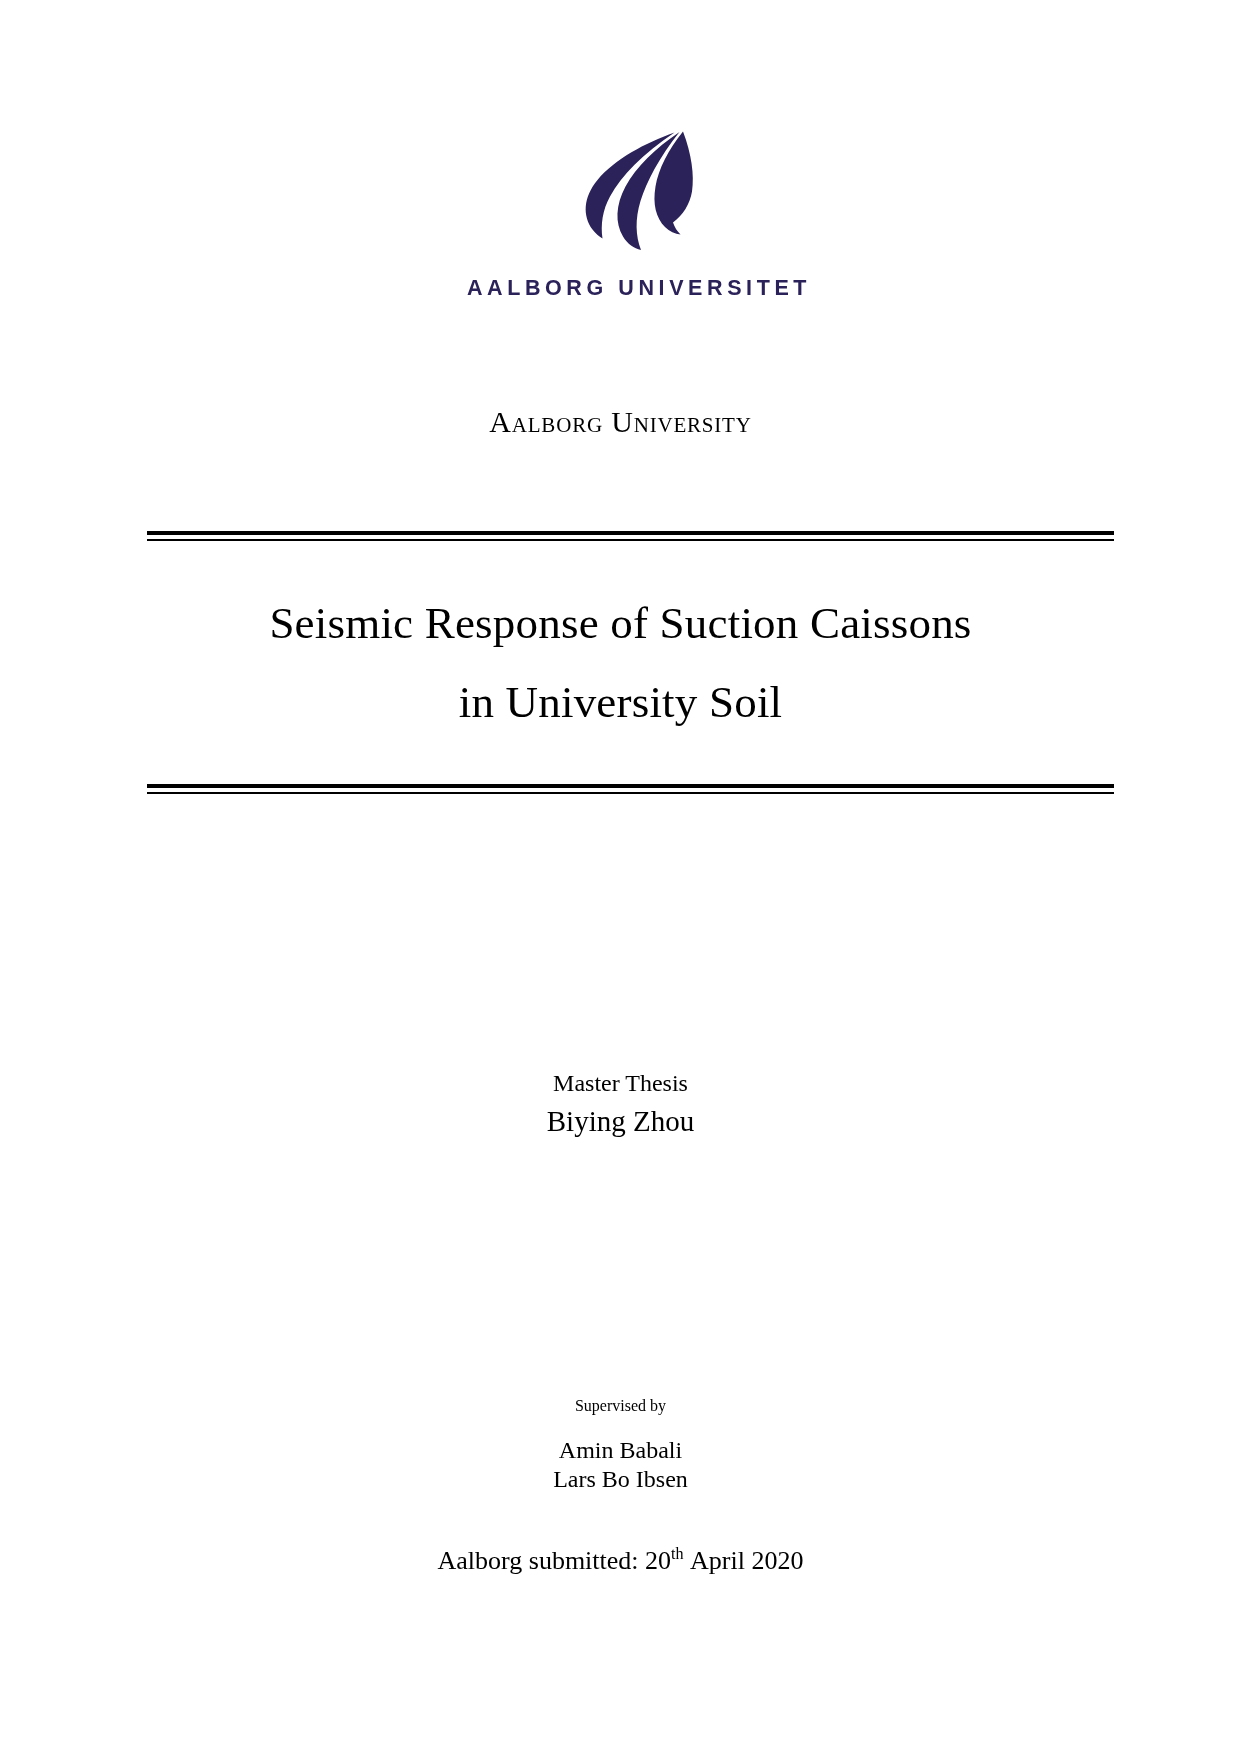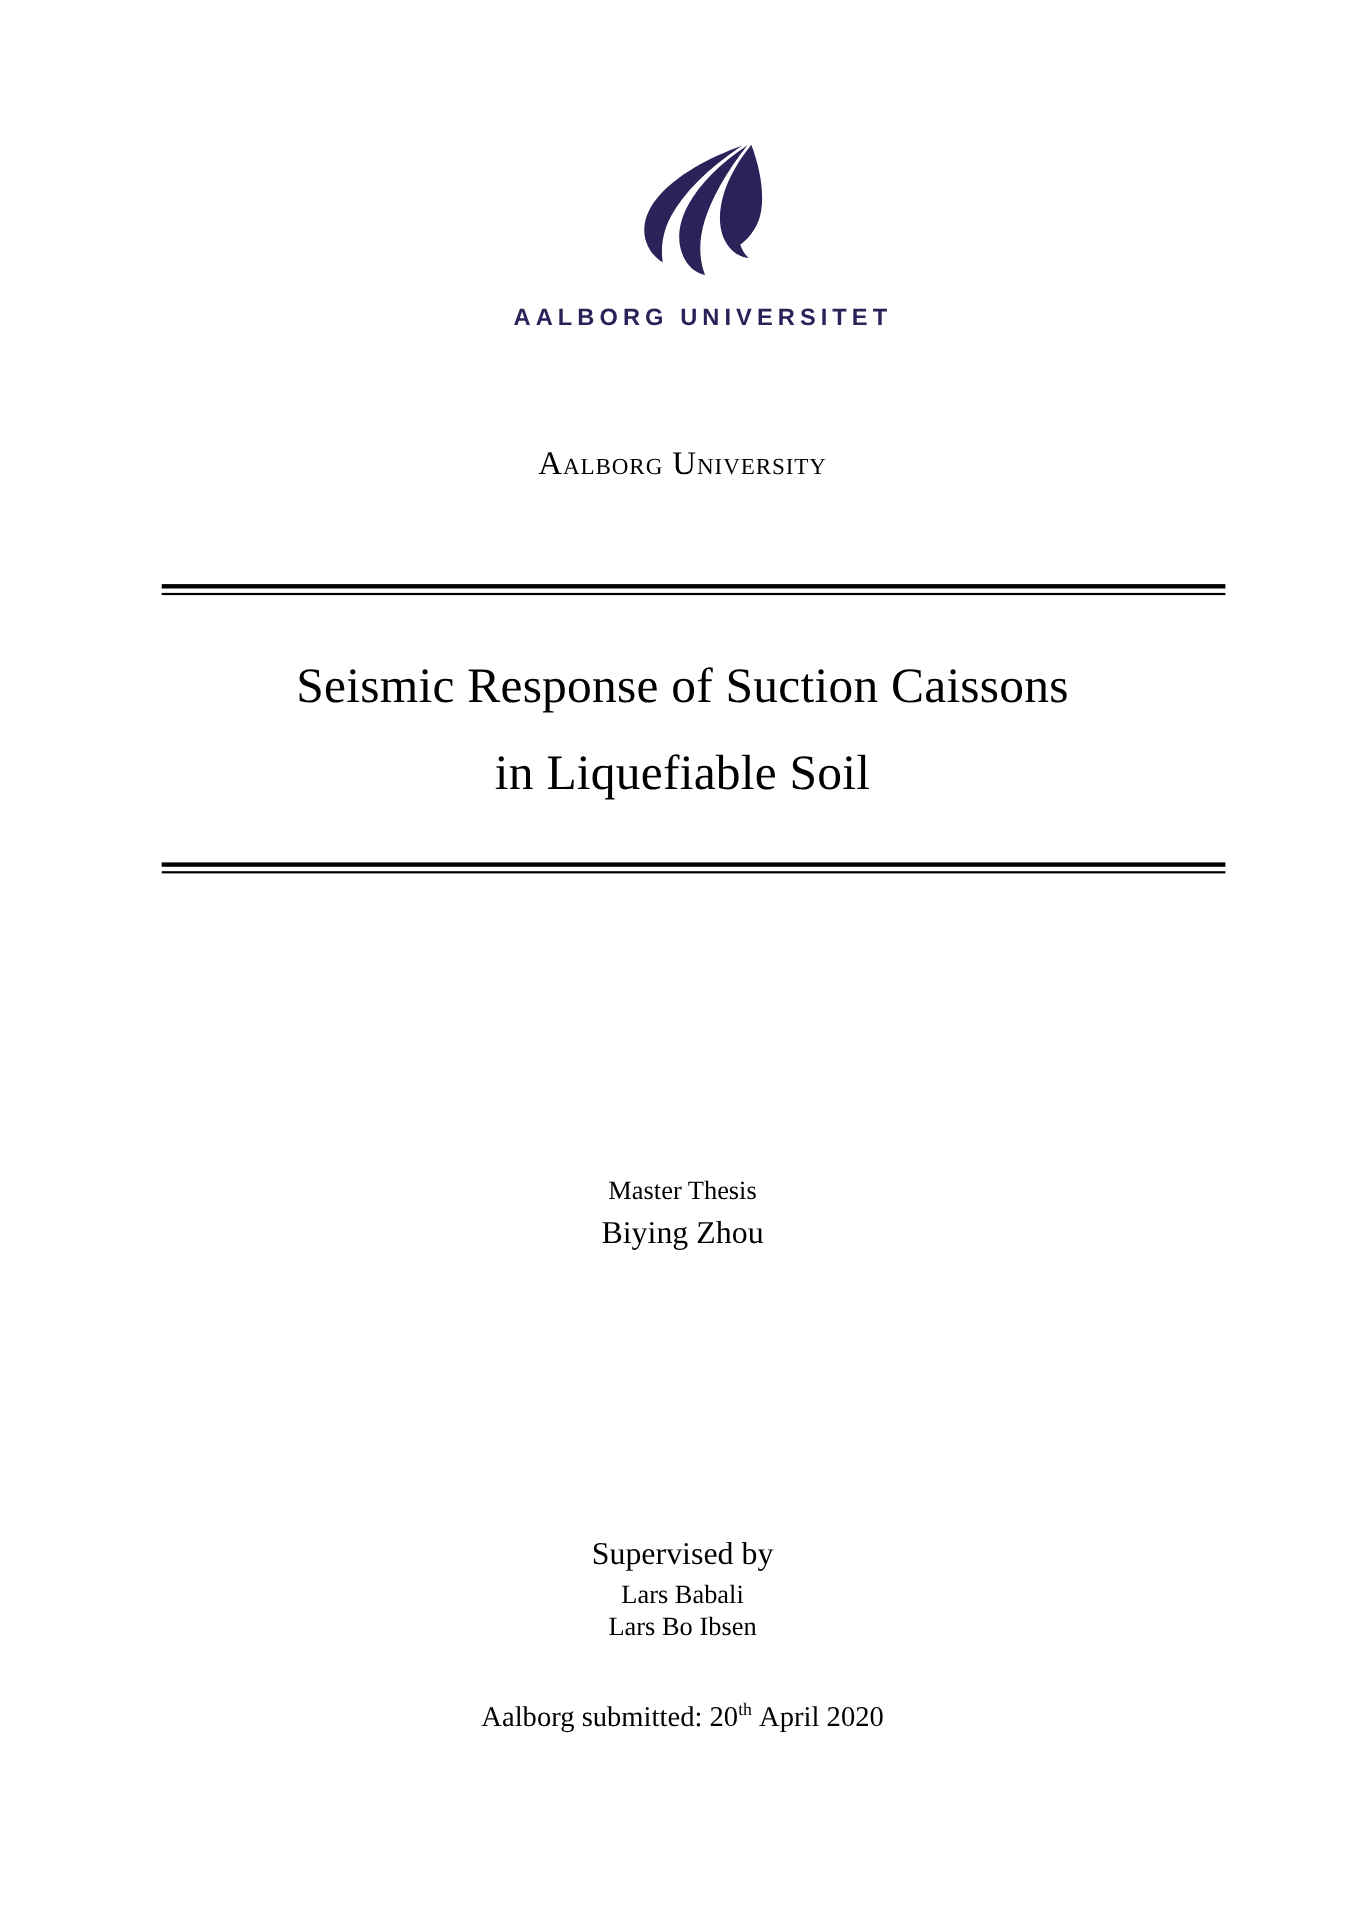--- a/index.html
+++ b/index.html
@@ -114,21 +114,21 @@
   .meta-thesis-type {
     top: 1070px;
     font-size: 24px;
   }
   .meta-author {
     top: 1105px;
     font-size: 29px;
   }
   .meta-supervised-label {
     top: 1397px;
-    font-size: 29px;
+    font-size: 16px;
   }
   .meta-supervisor-1 {
     top: 1437px;
     font-size: 24px;
   }
   .meta-supervisor-2 {
     top: 1466px;
     font-size: 24px;
   }
   .meta-submitted {
@@ -161,34 +161,34 @@
   <div class="inst-line inst-university">Aalborg University</div>
 
   <div class="rule-group top">
     <div class="rule-thick"></div>
     <div class="rule-gap"></div>
     <div class="rule-thin"></div>
   </div>
 
   <div class="title-block">
     <div class="title-line">Seismic Response of Suction Caissons</div>
-    <div class="title-line">in Liquefiable Soil</div>
+    <div class="title-line">in University Soil</div>
   </div>
 
   <div class="rule-group bottom">
     <div class="rule-thick"></div>
     <div class="rule-gap"></div>
     <div class="rule-thin"></div>
   </div>
 
   <div class="meta meta-thesis-type">Master Thesis</div>
   <div class="meta meta-author">Biying Zhou</div>
 
   <div class="meta meta-supervised-label">Supervised by</div>
-  <div class="meta meta-supervisor-1">Lars Babali</div>
+  <div class="meta meta-supervisor-1">Amin Babali</div>
   <div class="meta meta-supervisor-2">Lars Bo Ibsen</div>
 
   <div class="meta meta-submitted">
     <span class="nowrap">
       <span>Aalborg submitted:</span><span>&nbsp;</span><span>20</span><sup>th</sup><span>&nbsp;</span><span>April 2020</span>
     </span>
   </div>
 
 </div>
 

